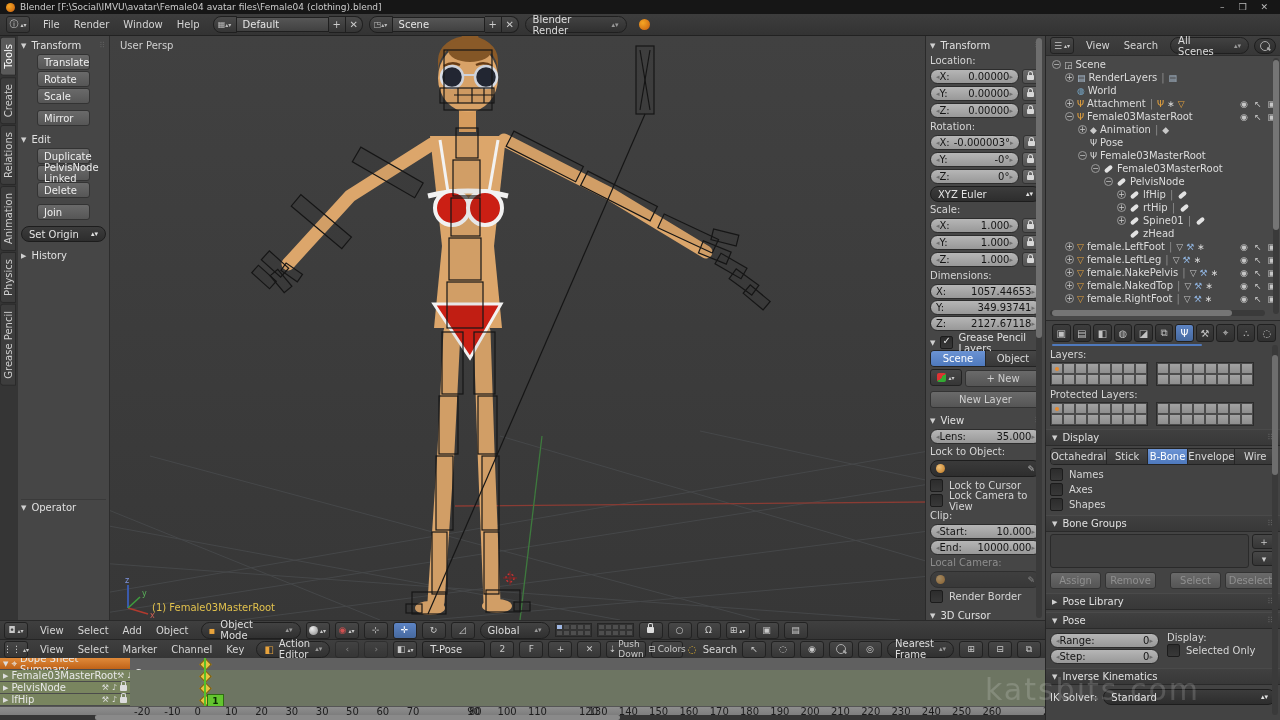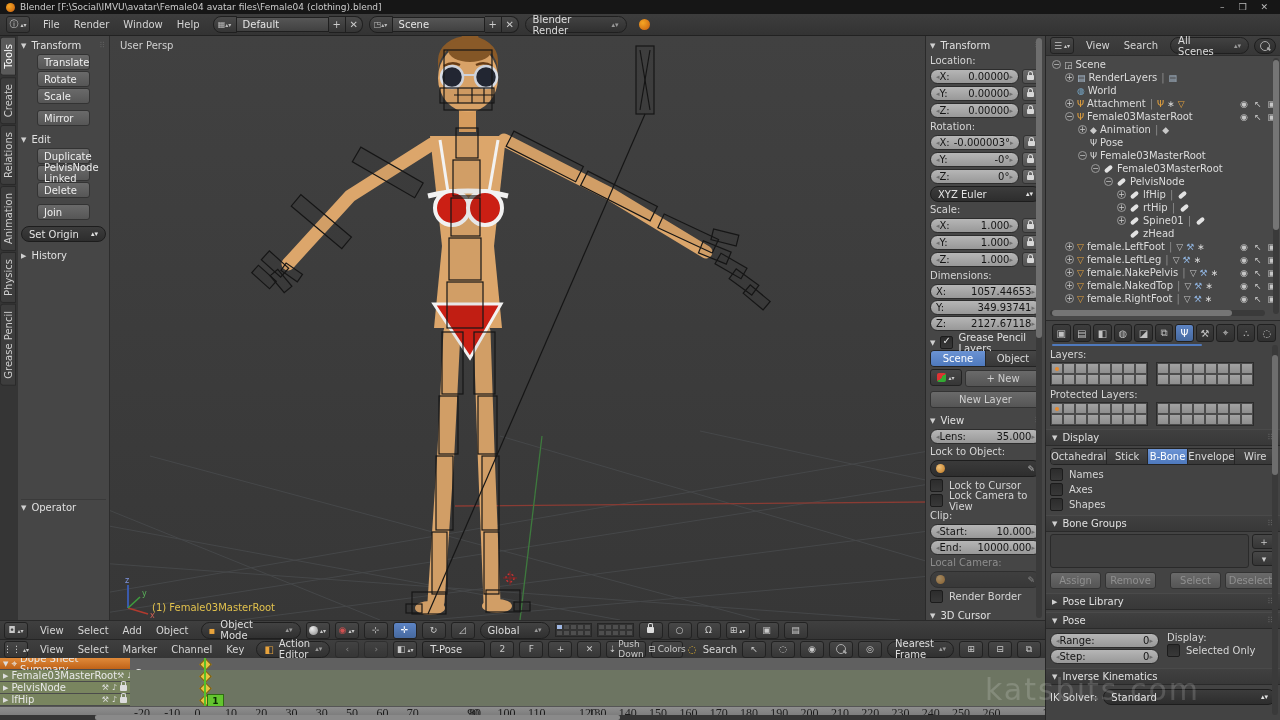--- a/index.html
+++ b/index.html
@@ -95,21 +95,21 @@
   
   #vhead{left:0;top:620px;width:1045px;height:19px;background:linear-gradient(#3f3f3f,#353535);border-top:1px solid #2a2a2a;display:flex;align-items:center;gap:5px;padding:0 4px;box-sizing:border-box;}
   #dhead{left:0;top:639px;width:1045px;height:19px;background:linear-gradient(#3f3f3f,#353535);border-top:1px solid #252525;display:flex;align-items:center;gap:5px;padding:0 4px;box-sizing:border-box;}
   #dbody{left:0;top:658px;width:1045px;height:62px;background:#5c5c5c;overflow:hidden;}
   .chan{position:absolute;left:0;width:130px;height:12px;display:flex;align-items:center;padding:0 3px;box-sizing:border-box;color:#e8e8e8;border-bottom:1px solid #4b4b4b;}
   .chan .exp{font-size:7px;margin-right:3px;color:#ddd;}
   .chan .cic{margin-left:auto;display:flex;gap:3px;font-size:8px;color:#dedede;align-items:center;}
   .band{position:absolute;left:130px;width:915px;height:12px;border-bottom:1px solid #515151;background-image:repeating-linear-gradient(90deg,rgba(0,0,0,.05) 0 1px,transparent 1px 30px);}
   .kf{position:absolute;width:7px;height:7px;background:#e7c43f;border:1px solid #6d5210;transform:rotate(45deg);}
   #ruler{position:absolute;left:0;top:48px;width:1045px;height:8px;background:linear-gradient(#8e8e8e,#7d7d7d);border-top:1px solid #555;}
-  .tick{position:absolute;top:-1px;color:#1c1c1c;font-size:12px;font-family:Liberation Serif, serif;}
+  .tick{position:absolute;top:-1px;color:#1c1c1c;font-size:10px;}
   #dhsb{position:absolute;left:0;top:57px;width:1045px;height:5px;background:#353535;}
   #dhsb .thumb{position:absolute;left:95px;top:0;width:525px;height:5px;background:#8a8a8a;border-radius:2px;}
   #playhead{position:absolute;left:204px;top:0;width:2px;height:48px;background:#58c129;}
   #cfbadge{position:absolute;left:207px;top:36px;width:15px;height:11px;background:#63c52f;border:1px solid #2f6a12;color:#0b2a04;font-weight:bold;display:flex;align-items:center;justify-content:center;font-size:9px;}
   #wmark{left:985px;top:672px;font-size:30px;color:rgba(255,255,255,0.16);letter-spacing:2px;z-index:60;}
   .minilock{width:7px;height:6px;background:#ddd;border-radius:1px;position:relative;display:inline-block;}
   .minilock::before{content:"";position:absolute;left:1px;top:-4px;width:3px;height:3px;border:1px solid #ddd;border-bottom:none;border-radius:2px 2px 0 0;}
   .lay5{display:grid;grid-template-columns:repeat(5,7px);grid-template-rows:repeat(2,6px);border:1px solid #262626;}
   .lay5 span{background:#4e4e4e;border:1px solid #333;box-sizing:border-box;}
   .lay5 span.lit{background:#9fb7e4;}

